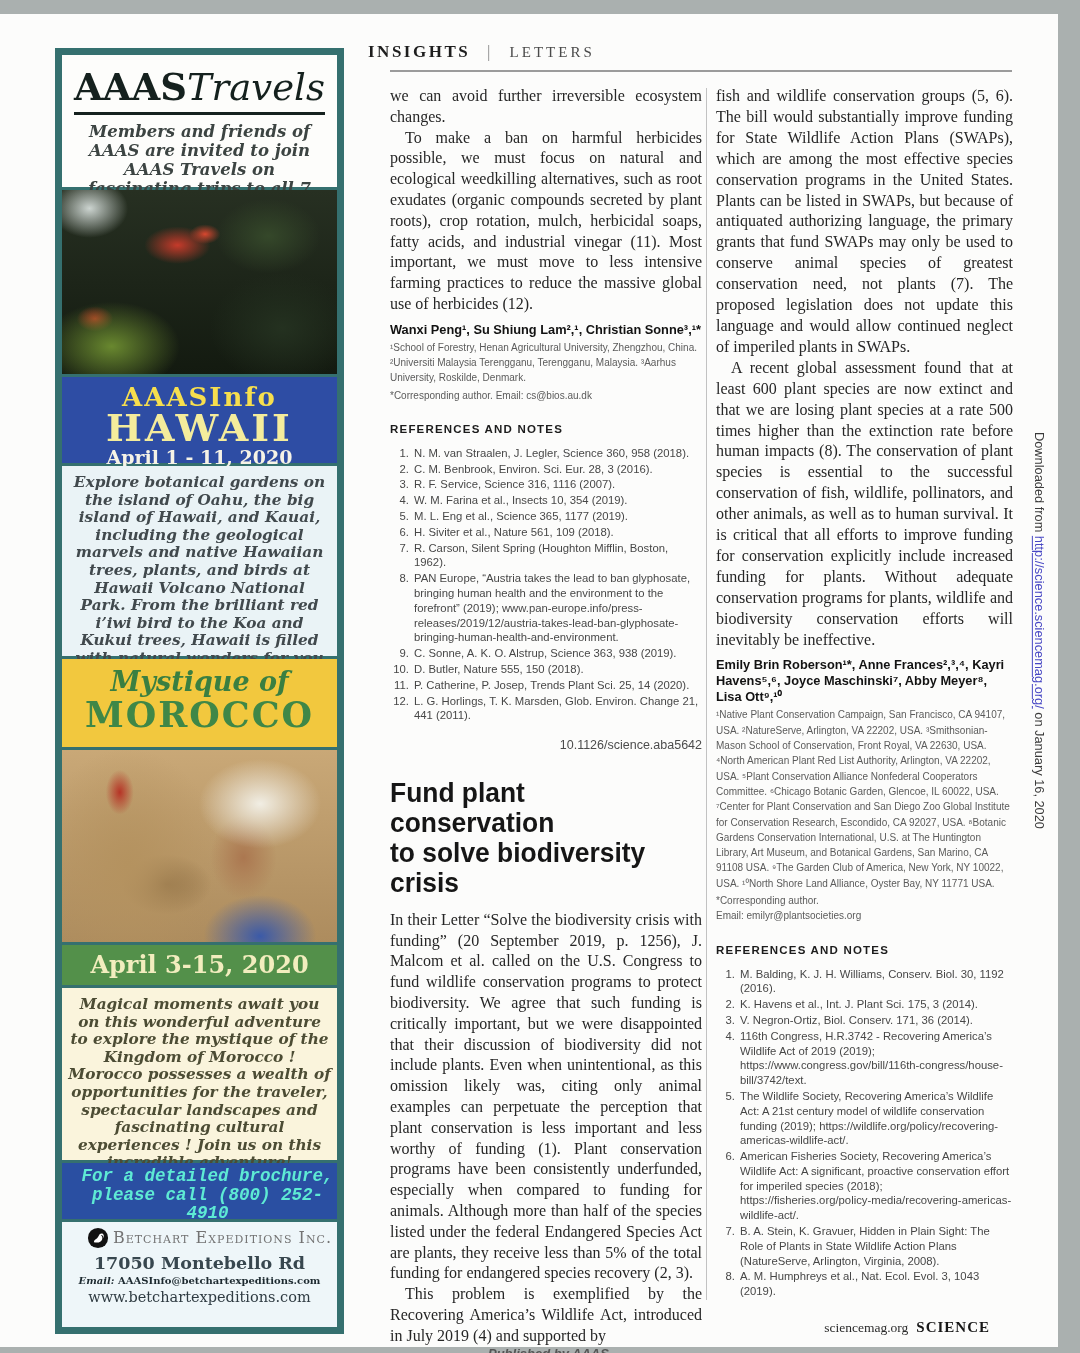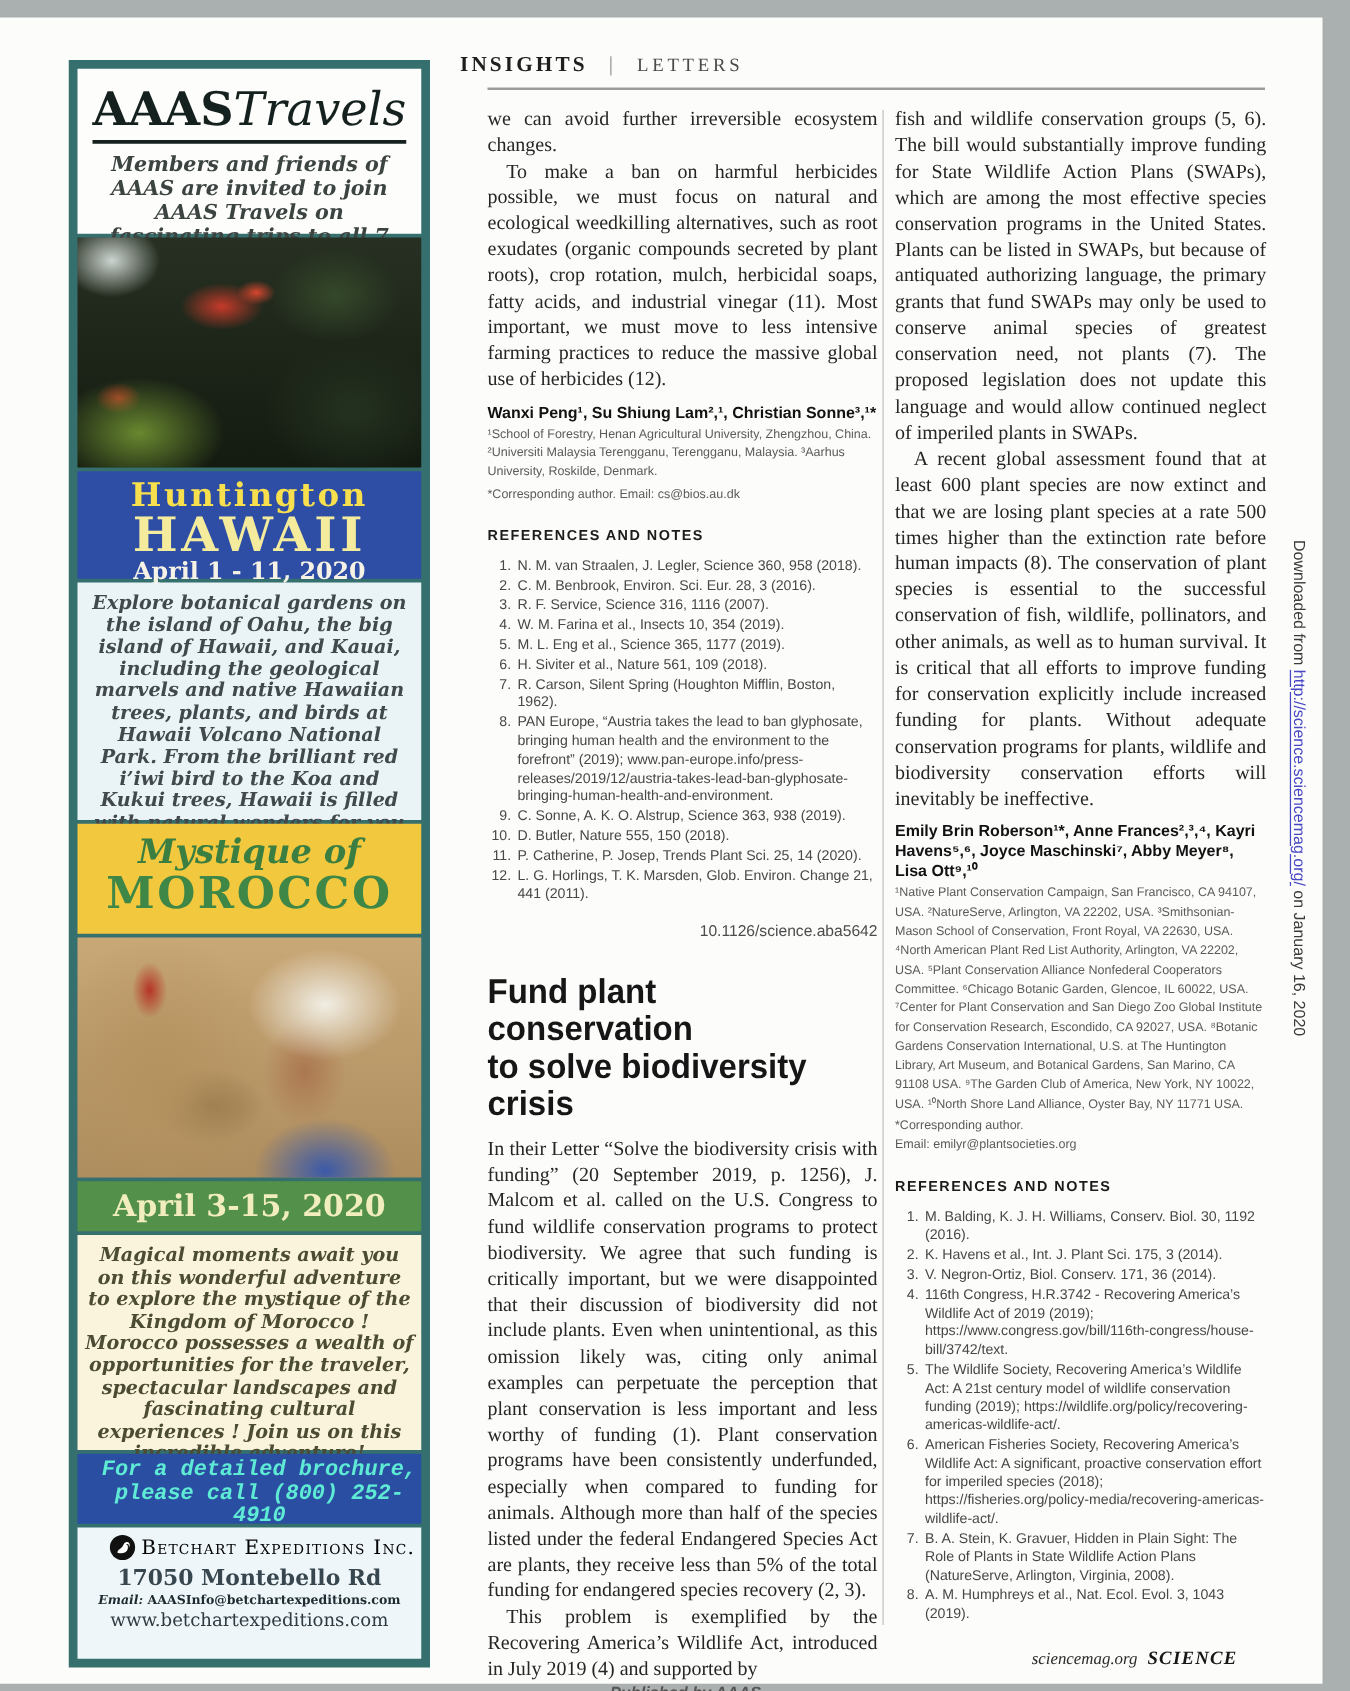--- a/index.html
+++ b/index.html
@@ -72,36 +72,36 @@
     radial-gradient(60px 40px at 38% 70%, #8a6b42 0%, rgba(138,107,66,0) 75%),
     linear-gradient(#c9a877, #ad8c5e);}
   .p-morocco-date{background:#53904a;height:40px;text-align:center;}
   .mor-date{font-family:"DejaVu Serif",serif;font-weight:bold;font-size:24px;color:#f2edbe;line-height:40px;}
   .p-morocco-text{background:#faf4dc;height:172px;padding:8px 6px 0;text-align:center;}
   .p-morocco-text .ad-desc{color:#4c4c34;}
   .p-brochure{background:#2a4fa2;height:56px;text-align:center;padding-top:4px;}
   .broch{font-family:Liberation Mono, monospace;font-style:italic;font-weight:bold;font-size:17.5px;line-height:18.5px;color:#5eead4;padding-left:16px;}
   .broch-note{font-family:"DejaVu Serif",serif;font-weight:bold;font-size:12.5px;color:#a8bce4;line-height:15px;}
   .p-contact{background:#eef6f9;flex:1 1 auto;text-align:center;padding-top:5px;}
-  .company{font-family:"DejaVu Serif",serif;font-variant:small-caps;font-size:16px;color:#000000;letter-spacing:1px;padding-left:20px;}
+  .company{font-family:"DejaVu Serif",serif;font-variant:small-caps;font-size:16px;color:#737373;letter-spacing:1px;padding-left:20px;}
   .company .logo-swan{vertical-align:-6px;margin-right:4px;}
   .addr{font-family:"DejaVu Serif",serif;font-weight:bold;font-size:17.5px;line-height:20px;color:#38474f;}
   .email-line{font-family:"DejaVu Serif",serif;font-weight:bold;font-size:10px;color:#1d2a30;line-height:16px;}
   .email-line .lbl{font-style:italic;}
   .website{font-family:"DejaVu Serif",serif;font-size:14.5px;color:#2f3b42;line-height:17px;}
 
   
   .watermark{
     position:absolute;left:1032px;top:432px;height:478px;
     writing-mode:vertical-rl;
     font-family:"Liberation Sans",sans-serif;font-size:12.8px;color:#3a3a3a;
     white-space:nowrap;
   }
   .watermark a{color:#4747c4;text-decoration:underline;}
-  .footer-right{position:absolute;right:68px;top:1304px;font-family:"Liberation Serif",serif;font-style:italic;}
+  .footer-right{position:absolute;right:68px;top:1304px;font-family:"Liberation Serif",serif;}
   .footer-site{font-size:13.5px;color:#2b2b2b;}
   .footer-brand{font-size:15px;font-weight:bold;letter-spacing:1px;color:#171717;margin-left:8px;}
   .published{position:absolute;left:488px;top:1332px;font-family:"Liberation Sans",sans-serif;font-style:italic;font-weight:bold;font-size:13px;color:#555;}
 </style>
 </head>
 <body>
 
 <div class="page">
 
   <div class="header">
@@ -117,21 +117,21 @@
   <div class="ad">
     <div class="ad-inner">
       <div class="panel p-logo">
         <div class="logo-line">
           <span class="logo-bold">AAAS</span><span class="logo-it">Travels</span>
         </div>
         <div class="tagline">Members and friends of AAAS are invited to join AAAS Travels on fascinating trips to all 7 continents !</div>
       </div>
       <div class="panel p-bird"></div>
       <div class="panel p-hawaii-title">
-        <div class="haw-l1">Huntington</div>
+        <div class="haw-l1">AAASInfo</div>
         <div class="haw-l2">HAWAII</div>
         <div class="haw-l3">April 1 - 11, 2020</div>
       </div>
       <div class="panel p-hawaii-text">
         <div class="ad-desc">Explore botanical gardens on the island of Oahu, the big island of Hawaii, and Kauai, including the geological marvels and native Hawaiian trees, plants, and birds at Hawaii Volcano National Park. From the brilliant red i’iwi bird to the Koa and Kukui trees, Hawaii is filled with natural wonders for you to discover !</div>
         <div class="ad-price">$4,845 pp twin + air</div>
       </div>
       <div class="panel p-morocco-title">
         <div class="mor-l1">Mystique of</div>
         <div class="mor-l2">MOROCCO</div>

